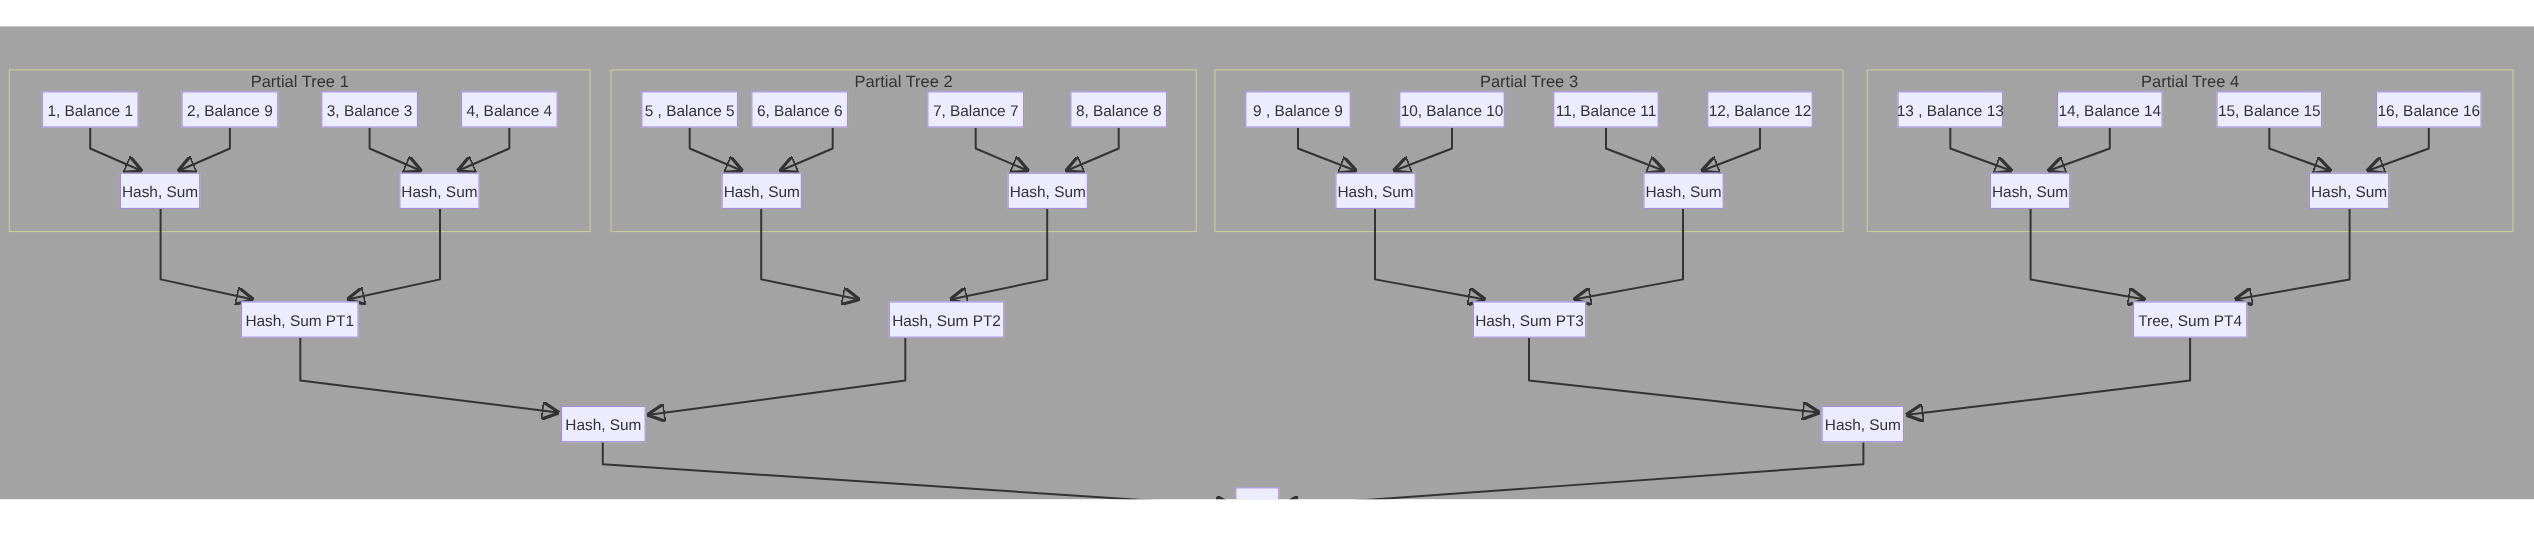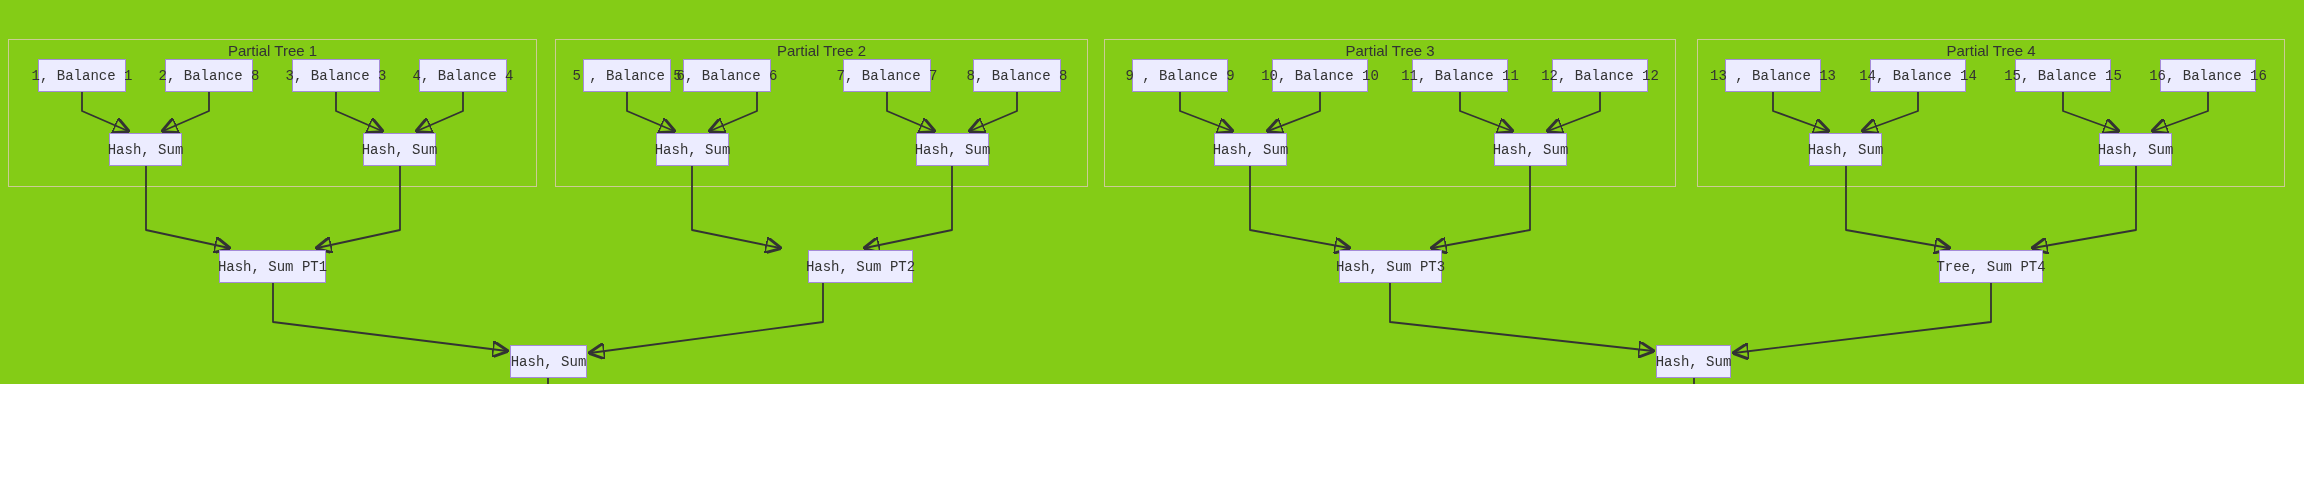--- a/index.html
+++ b/index.html
@@ -6,25 +6,26 @@
     --node-fill: #ECECFF;
     --node-border: #a48bd8;
     --cluster-border: #cbcb96;
     --edge: #333333;
     --text: #333333;
   }
   html, body { margin: 0; padding: 0; background: #ffffff; }
   .canvas {
     position: relative;
     width: 2304px;
-    height: 384px;
-    background: #84cc16;
+    height: 430px;
+    background: #a3a3a3;
     font-family: "Liberation Sans", "DejaVu Sans", sans-serif;
     color: var(--text);
     overflow: hidden;
+    margin-top: 24px;
   }
   .cluster {
     position: absolute;
     border: 1.5px solid var(--cluster-border);
     background: transparent;
     box-sizing: border-box;
   }
   .cluster-label {
     position: absolute;
     top: 2px;
@@ -48,21 +49,20 @@
     height: 33px;
     box-sizing: border-box;
     background: var(--node-fill);
     border: 1.5px solid var(--node-border);
     display: flex;
     align-items: center;
     justify-content: center;
     font-size: 14px;
     white-space: nowrap;
     color: var(--text);
-    font-family: Liberation Mono, monospace;
   }
 </style>
 </head>
 <body>
 
 <div class="canvas">
 
   <div class="cluster" style="left:8px; top:39px; width:529px; height:148px">
     <div class="cluster-label">Partial Tree 1</div>
   </div>
@@ -116,21 +116,21 @@
       <path d="M1390,283 V322 L1653,351" marker-end="url(#arrow)"></path>
       <path d="M1991,283 V322 L1734,353" marker-end="url(#arrow)"></path>
     </g>
     <g>
       <path d="M548,378 V398 L1120,436" marker-end="url(#arrow)"></path>
       <path d="M1694,378 V398 L1166,436" marker-end="url(#arrow)"></path>
     </g>
   </svg>
 
   <div class="node" style="left:38px;  top:59px; width:88px">1, Balance 1</div>
-  <div class="node" style="left:165px; top:59px; width:88px">2, Balance 8</div>
+  <div class="node" style="left:165px; top:59px; width:88px">2, Balance 9</div>
   <div class="node" style="left:292px; top:59px; width:88px">3, Balance 3</div>
   <div class="node" style="left:419px; top:59px; width:88px">4, Balance 4</div>
 
   <div class="node" style="left:583px; top:59px; width:88px">5 , Balance 5</div>
   <div class="node" style="left:683px; top:59px; width:88px">6, Balance 6</div>
   <div class="node" style="left:843px; top:59px; width:88px">7, Balance 7</div>
   <div class="node" style="left:973px; top:59px; width:88px">8, Balance 8</div>
 
   <div class="node" style="left:1132px; top:59px; width:96px">9 , Balance 9</div>
   <div class="node" style="left:1272px; top:59px; width:96px">10, Balance 10</div>

